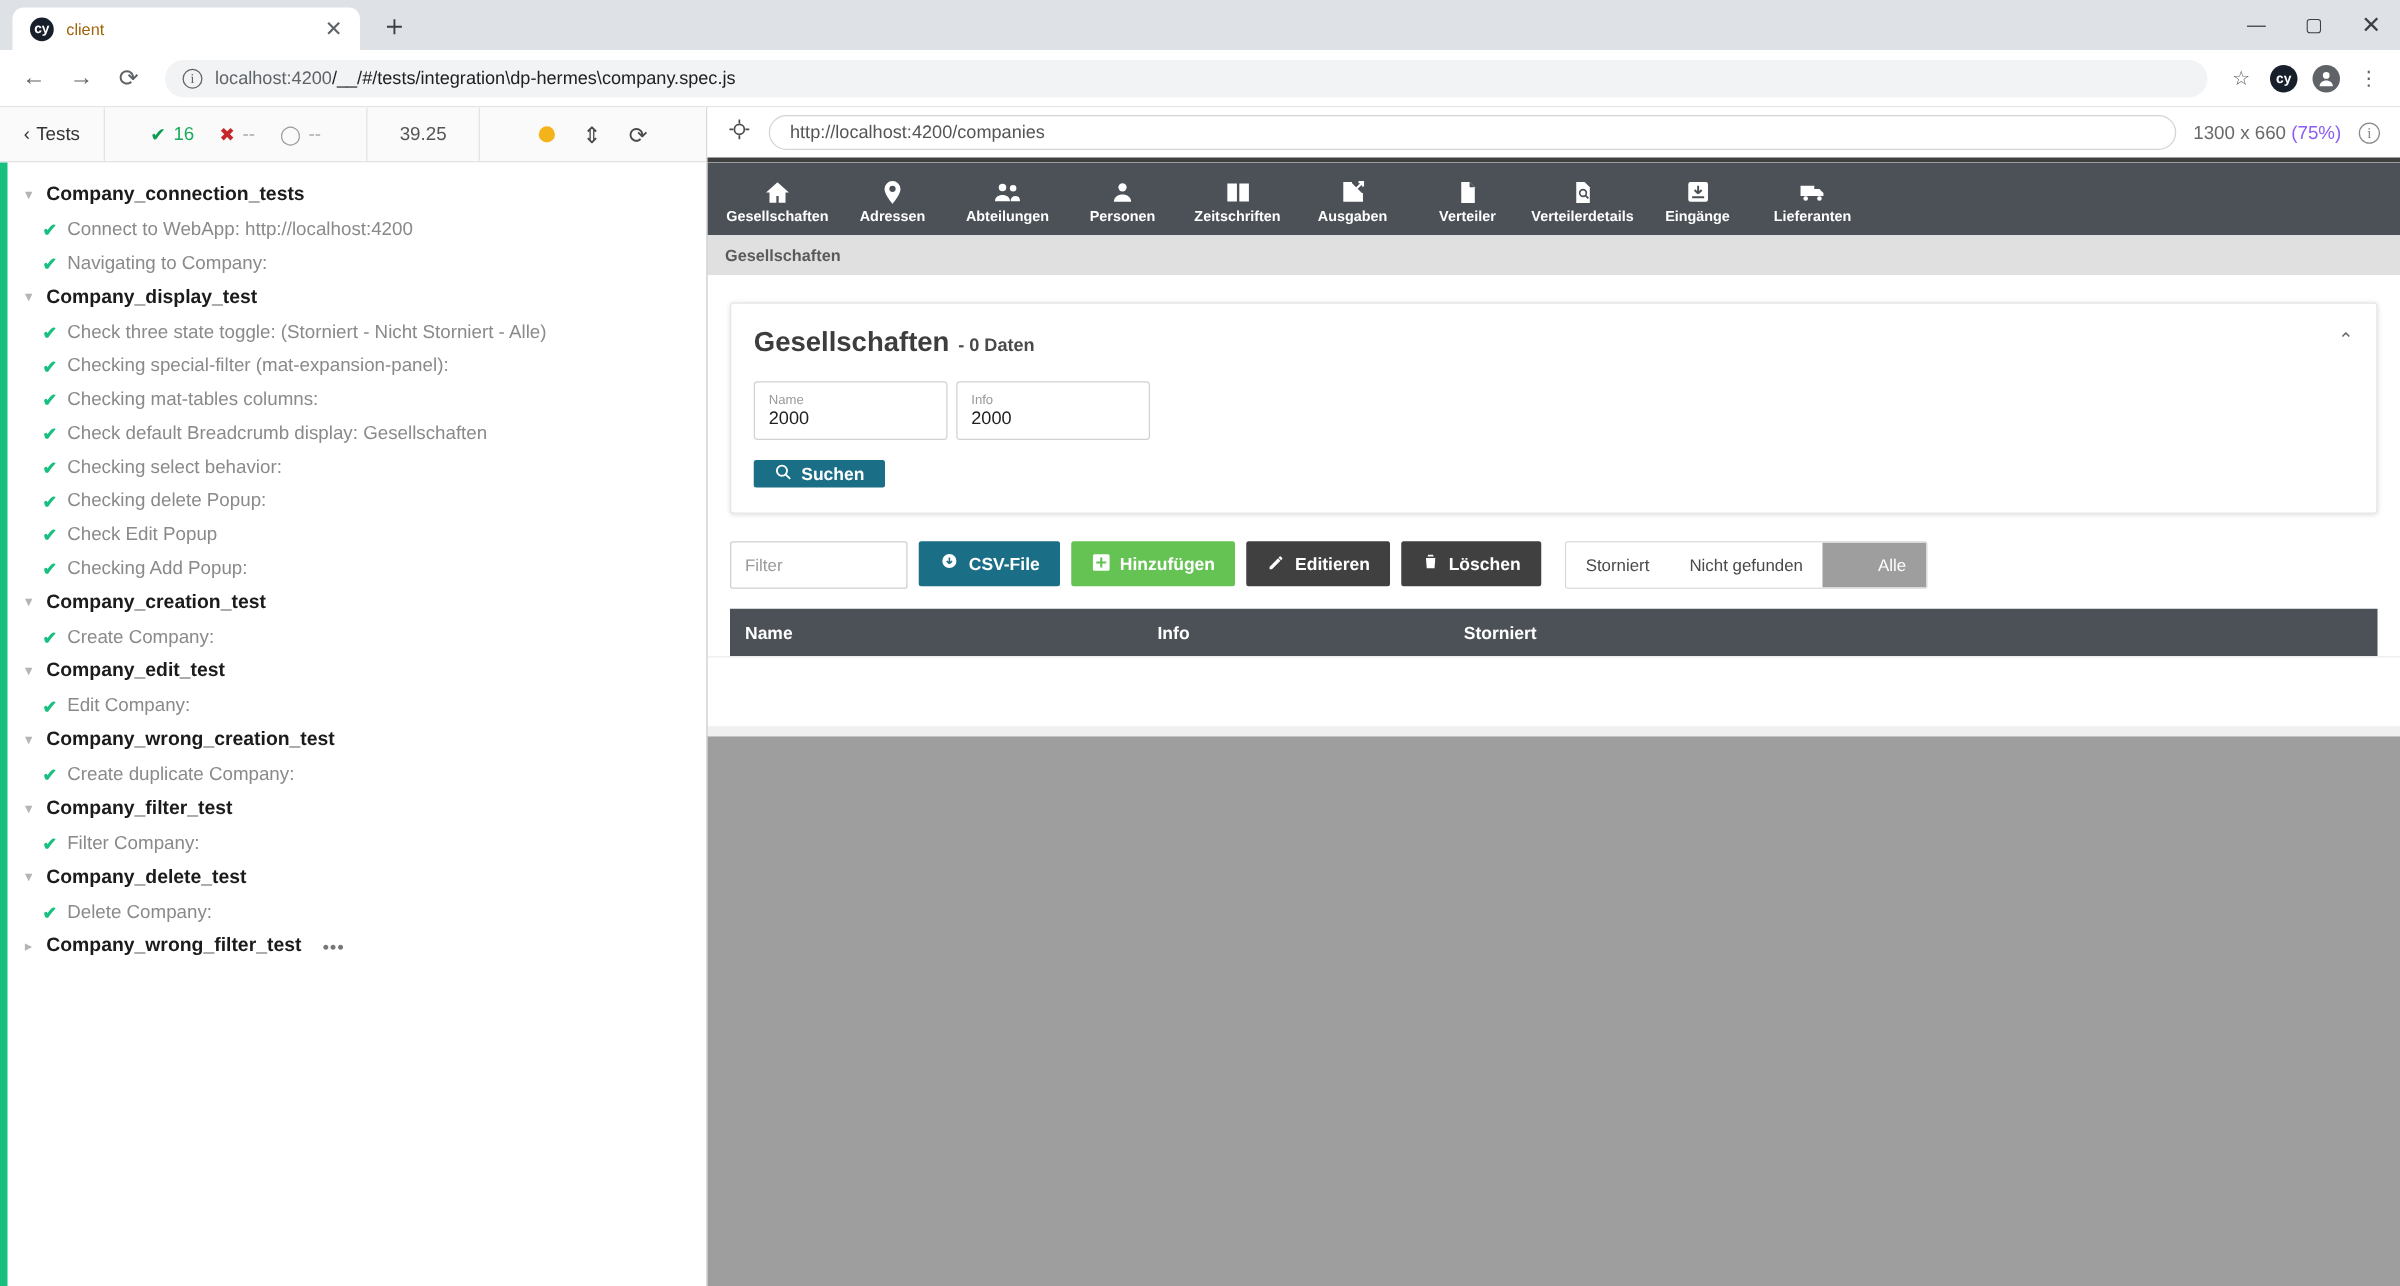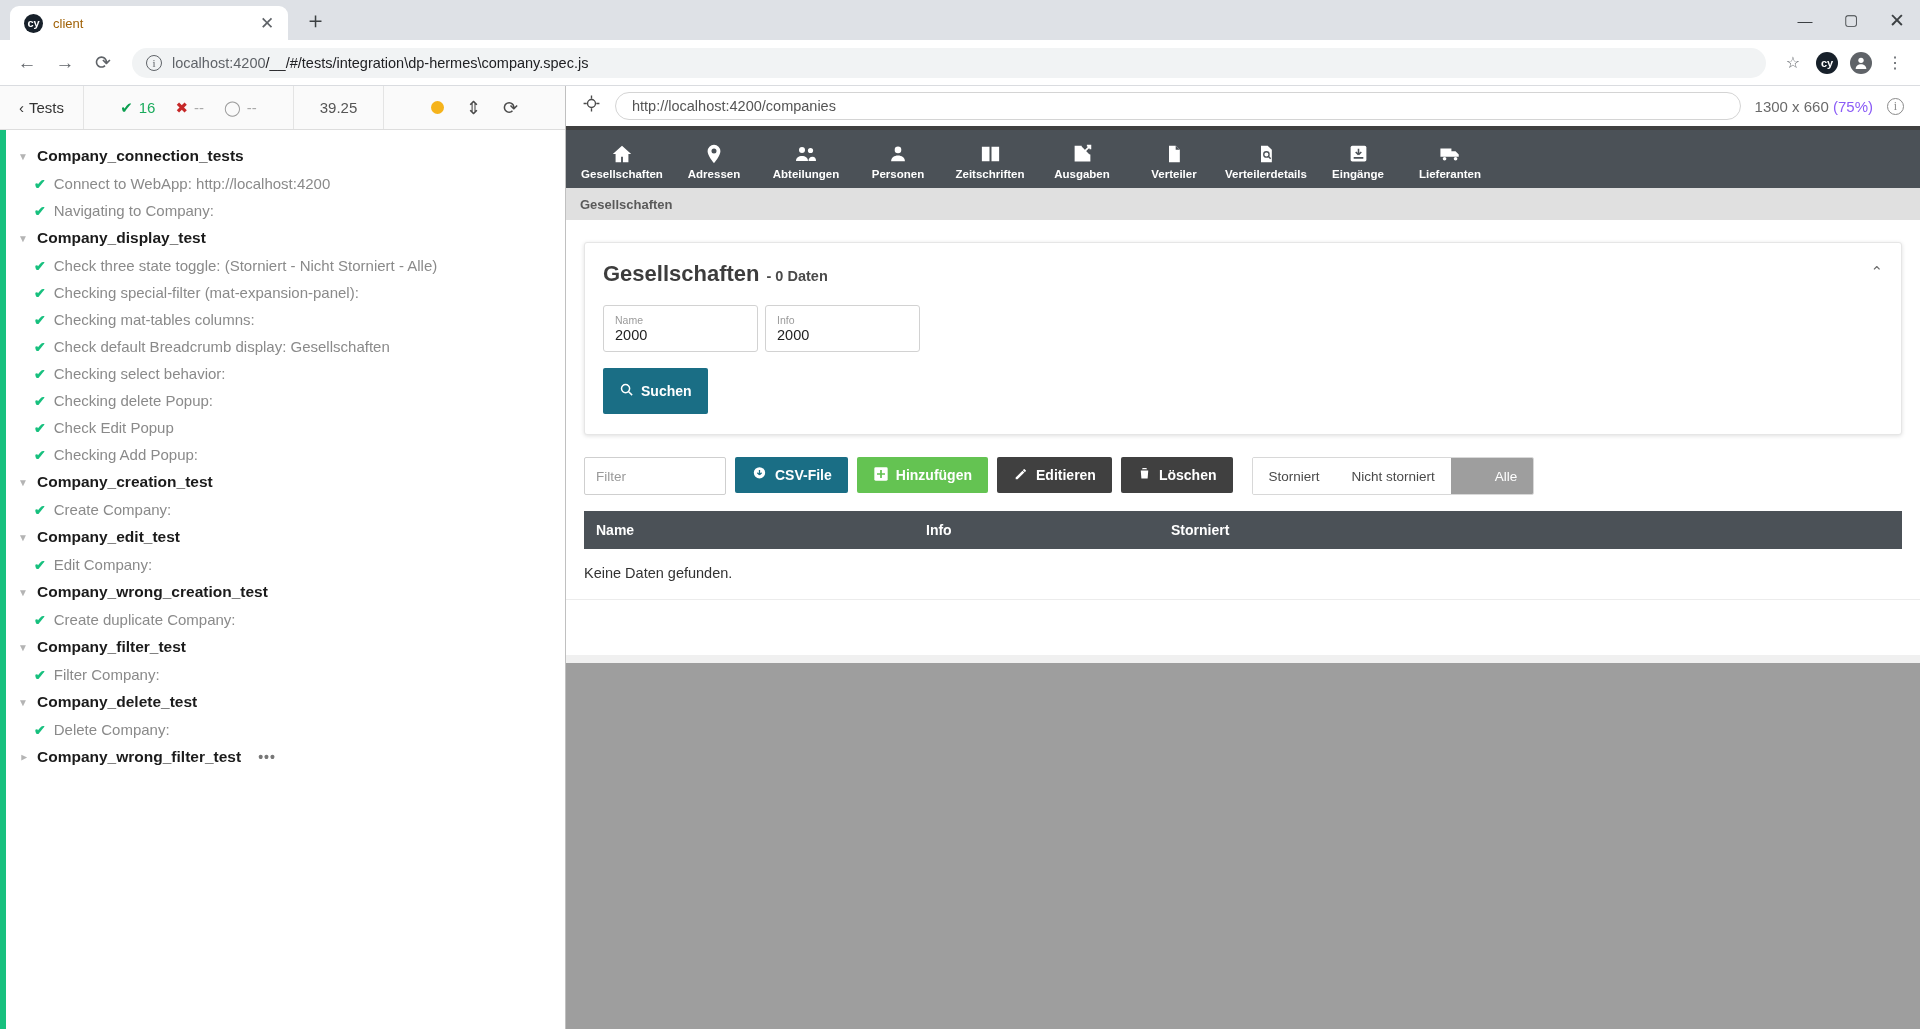--- a/index.html
+++ b/index.html
@@ -172,21 +172,21 @@
   }
   .field-label { font-size: 10.5px; color: #9a9a9a; margin-bottom: 1px; }
   .field-value { font-size: 14.5px; color: #1f1f1f; border: none; outline: none; width: 100%; background: transparent;
                  font-family: "Liberation Sans", sans-serif; }
   .btn {
     border: none; border-radius: 2px; cursor: pointer; display: inline-flex;
     align-items: center; justify-content: center; gap: 7px; color: #fff;
     font-size: 14px; font-weight: bold; font-family: "Liberation Sans", sans-serif;
     padding: 0 16px; height: 36px;
   }
-  .btn-search { background: #1a6e85; height: 46px; }
+  .btn-search { background: #1a6e85; height: 22px; }
 
   .toolbar-row { display: flex; align-items: stretch; gap: 9px; margin-bottom: 16px; }
   .filter-input {
     width: 142px; height: 38px; border: 1px solid #cfcfcf; border-radius: 2px;
     padding: 0 11px; font-size: 13.5px; color: #333; outline: none; background: #fff;
     font-family: "Liberation Sans", sans-serif; align-self: flex-end;
   }
   .filter-input::placeholder { color: #9a9a9a; }
   .btn-csv { background: #1a6e85; }
   .btn-add { background: #64c352; }
@@ -557,31 +557,30 @@
               <button class="btn btn-dis">
                 <span>
                   <svg width="15" height="15" viewBox="0 0 24 24" fill="#fff">
                       <path d="M6 7h12l-1 13H7L6 7zm3-4h6l1 2H8l1-2z"></path>
                     </svg>
                 </span>
                 <span>Löschen</span>
               </button>
               <div class="toggle-group" id="toggle-group">
                   <div class="toggle-btn">Storniert</div>
-                  <div class="toggle-btn">Nicht storniert</div>
+                  <div class="toggle-btn">Nicht gefunden</div>
                   <div class="toggle-btn active">Alle</div>
                 </div>
             </div>
 
             <div class="table-head" id="table-head">
                 <div class="th th-name">Name</div>
                 <div class="th th-info">Info</div>
                 <div class="th th-storn">Storniert</div>
               </div>
-            <div class="no-data">Keine Daten gefunden.</div>
           </div>
 
           <div class="table-footer"></div>
           <div class="app-gap"></div>
         </div>
       </div>
     </div>
   </div>
 </div>
 

